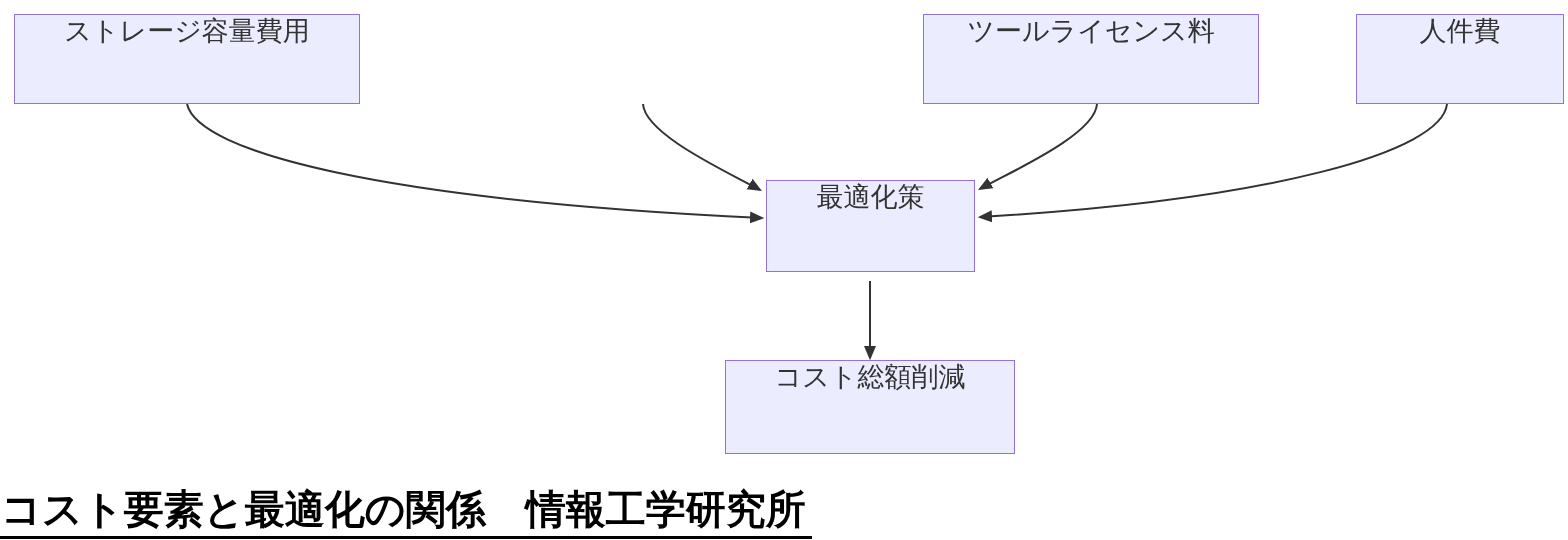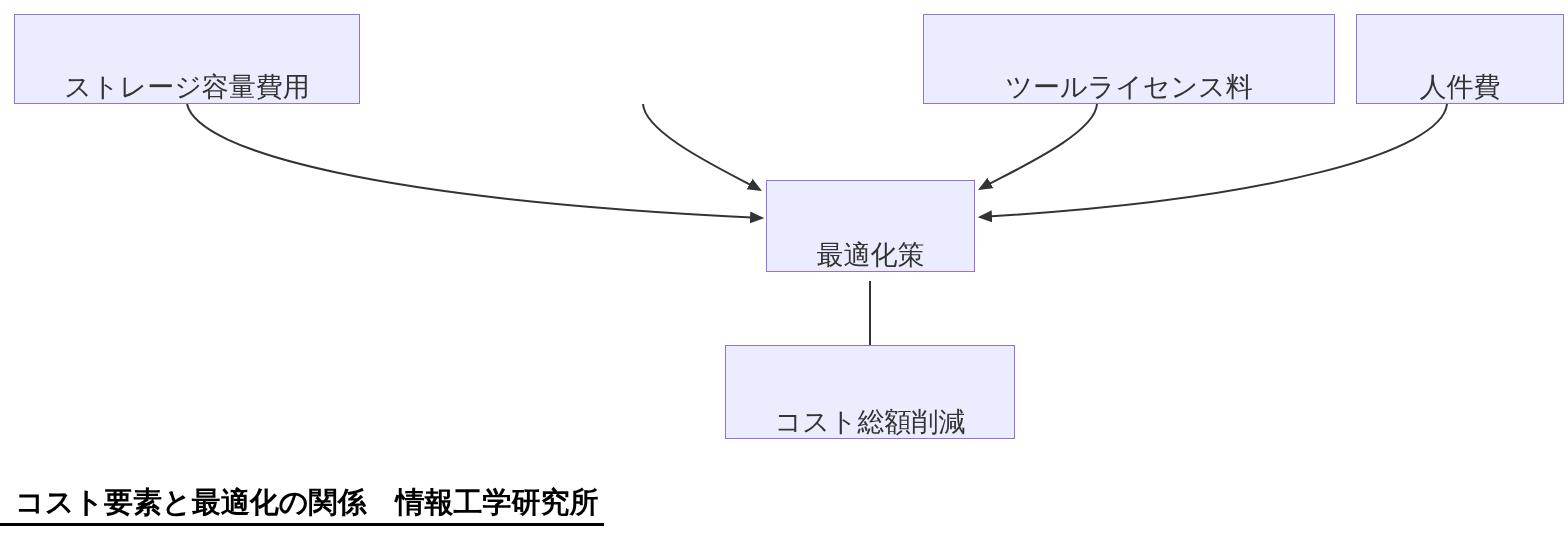--- a/index.html
+++ b/index.html
@@ -36,43 +36,43 @@
     fill: none;
     stroke: var(--edge-color);
     stroke-width: 2px;
   }
   .node {
     position: absolute;
     background: var(--node-fill);
     border: 1.5px solid var(--node-border);
     color: var(--node-text);
     display: flex;
-    align-items: flex-end;
+    align-items: flex-start;
     justify-content: center;
     font-size: 27px;
     line-height: 1.2;
     text-align: center;
     white-space: nowrap;
   }
   .node-storage        { left: 14px;   top: 14px;  width: 346px; height: 90px; }
   .node-backup         { left: 443px;  top: 14px;  width: 400px; height: 90px; }
-  .node-license        { left: 923px;  top: 14px;  width: 412px; height: 90px; }
+  .node-license        { left: 923px;  top: 14px;  width: 336px; height: 90px; }
   .node-labor          { left: 1356px; top: 14px;  width: 208px; height: 90px; }
   .node-optimization   { left: 766px;  top: 180px; width: 209px; height: 92px; }
-  .node-cost-reduction { left: 725px;  top: 345px; width: 290px; height: 94px; }
+  .node-cost-reduction { left: 725px;  top: 360px; width: 290px; height: 94px; }
   .caption {
     position: absolute;
     left: 0;
     top: 486px;
     display: inline-block;
-    font-size: 29px;
+    font-size: 40px;
     font-weight: bold;
     color: var(--caption-color);
     line-height: 1.15;
-    padding: 0 6px 4px 15px;
+    padding: 0 6px 4px 1px;
     border-bottom: 3px solid var(--caption-color);
     white-space: nowrap;
   }
 </style>
 </head>
 <body>
 
 <div class="canvas">
 
   <svg class="edges-layer" viewBox="0 0 1568 540" xmlns="http://www.w3.org/2000/svg">

